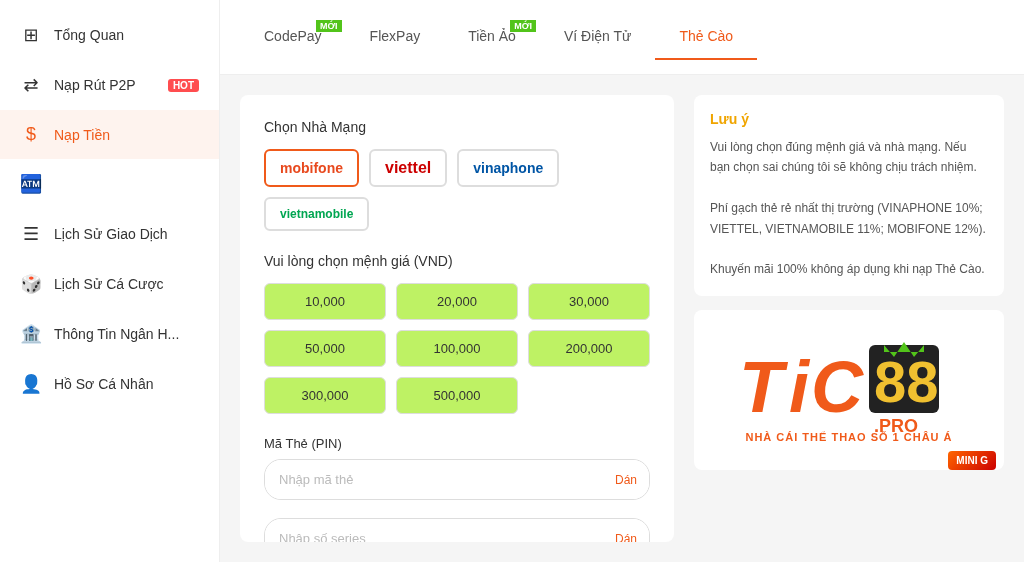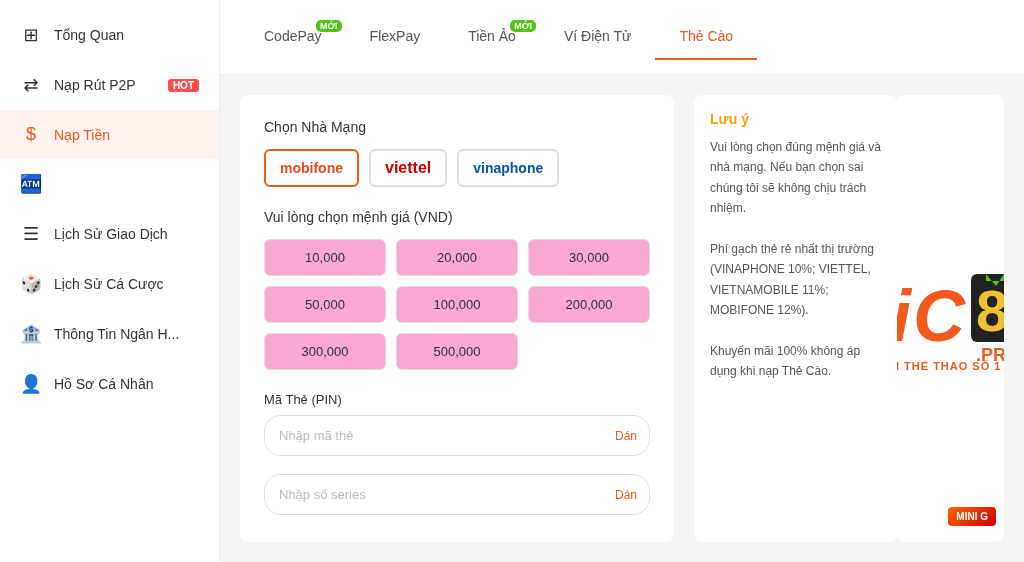--- a/index.html
+++ b/index.html
@@ -61,21 +61,21 @@
       border-bottom: 2px solid transparent;
       position: relative;
       white-space: nowrap;
     }
     .tab.active { color: #f05a1a; border-bottom: 2px solid #f05a1a; font-weight: 500; }
     .new-badge {
       background: #52c41a;
       color: #fff;
       font-size: 9px;
       padding: 1px 4px;
-      border-radius: 5px;
+      border-radius: 0;
       position: absolute;
       top: 6px;
       right: 4px;
       font-weight: bold;
     }
 
     
     .content-area {
       flex: 1;
       display: flex;
@@ -128,21 +128,21 @@
       display: grid;
       grid-template-columns: repeat(3, 1fr);
       gap: 10px;
       margin-bottom: 22px;
     }
     .amount-btn {
       border: 1px solid #ddd;
       border-radius: 6px;
       padding: 10px;
       cursor: pointer;
-      background: #f9a8d4;
+      background: #bef264;
       font-size: 13px;
       color: #333;
       text-align: center;
       transition: all 0.2s;
     }
 
     
     .input-section { margin-bottom: 18px; }
     .input-label { font-size: 13px; color: #333; margin-bottom: 8px; }
     .input-wrapper {
@@ -170,21 +170,22 @@
       font-size: 12px;
       cursor: pointer;
       background: none;
       border: none;
     }
 
     
     .right-panel {
       width: 310px;
       display: flex;
-      flex-direction: row;
+      flex-direction: column;
+      gap: 14px;
       flex-shrink: 0;
     }
 
     .notice-box {
       background: #fff;
       border-radius: 8px;
       padding: 16px;
     }
     .notice-title {
       color: #f0a500;
@@ -211,21 +212,21 @@
       overflow: hidden;
     }
 
     .logo-svg-container {
       text-align: center;
     }
 
     
     .mini-game-badge {
       position: absolute;
-      bottom: 16px;
+      bottom: 0;
       right: 8px;
       background: linear-gradient(135deg, #ff6600, #cc0000);
       color: #fff;
       font-size: 10px;
       padding: 4px 8px;
       border-radius: 4px;
       font-weight: bold;
     }
   </style>
 </head>
@@ -296,20 +297,23 @@
       <div class="network-grid">
         <button class="network-btn network-mobifone selected">
           <span>mobifone</span>
         </button>
         <button class="network-btn network-viettel">
           <span style="color:#cc0000;font-weight:900;font-size:16px;">viettel</span>
         </button>
         <button class="network-btn network-vinaphone">
           <span style="color:#0055a5;font-weight:700;">vinaphone</span>
         </button>
+        <button class="network-btn network-vietnamobile">
+          <span style="color:#00a651;font-weight:700;font-size:12px;">vietnamobile</span>
+        </button>
       </div>
 
       <div class="section-title">Vui lòng chọn mệnh giá (VND)</div>
       <div class="amount-grid">
         <button class="amount-btn">10,000</button>
         <button class="amount-btn">20,000</button>
         <button class="amount-btn">30,000</button>
         <button class="amount-btn">50,000</button>
         <button class="amount-btn">100,000</button>
         <button class="amount-btn">200,000</button>

